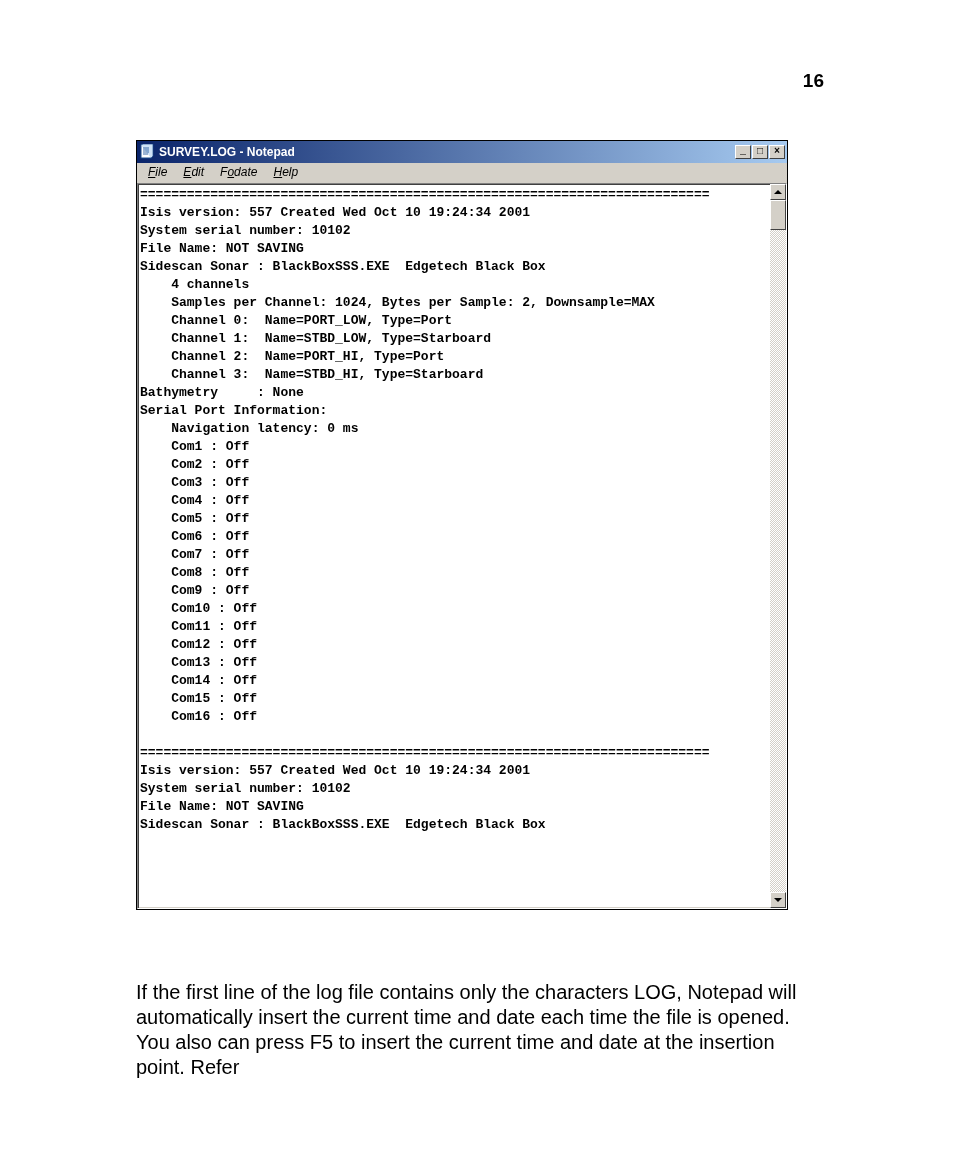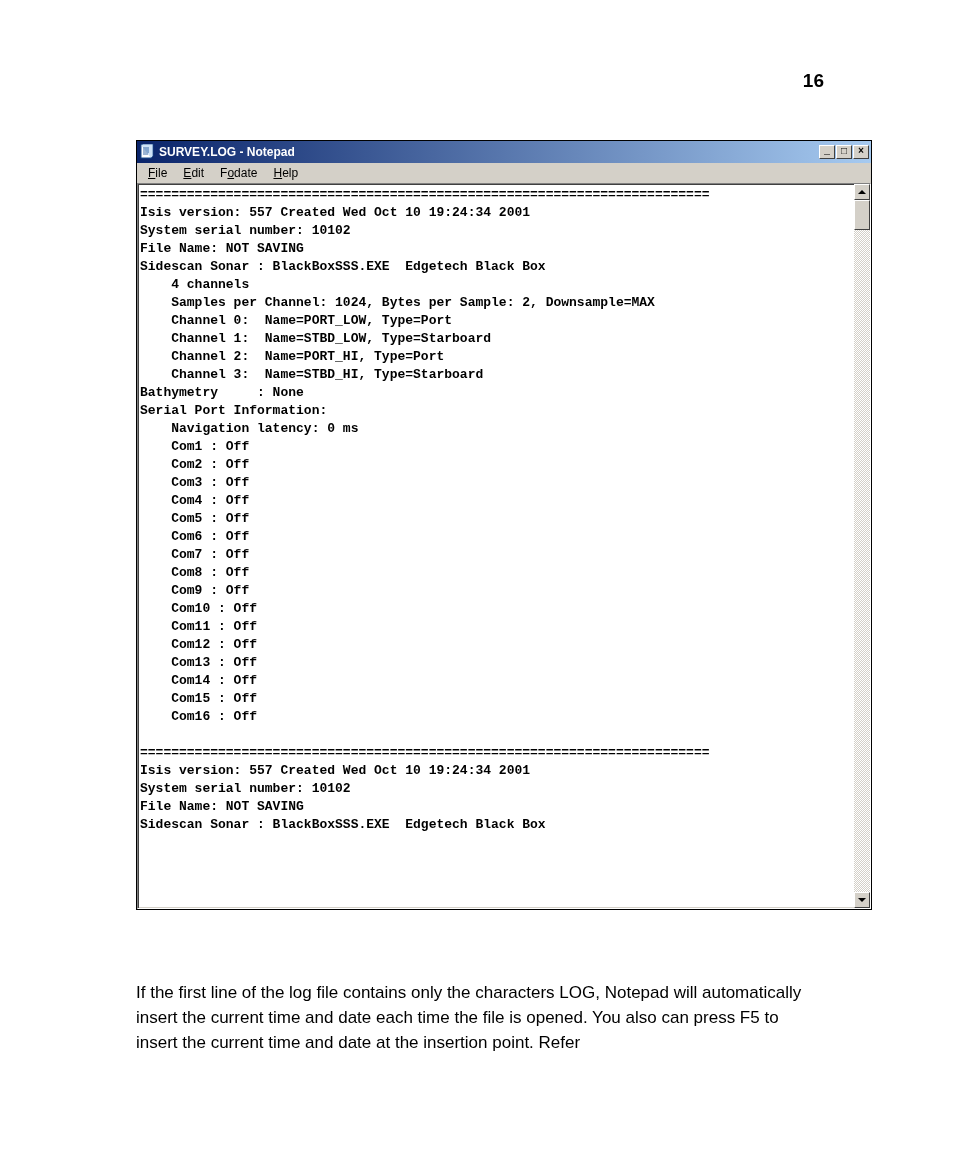--- a/index.html
+++ b/index.html
@@ -19,21 +19,21 @@
     top: 70px;
     right: 130px;
     font-size: 19px;
     color: #000;
     font-weight: bold;
   }
   .notepad-window {
     position: absolute;
     left: 136px;
     top: 140px;
-    width: 736px;
+    width: 652px;
     border: 1px solid #000;
     background: #d4d0c8;
     box-sizing: border-box;
   }
   .titlebar {
     height: 22px;
     background: linear-gradient(to right, #0a246a 0%, #a6caf0 100%);
     display: flex;
     align-items: center;
     justify-content: space-between;
@@ -64,25 +64,25 @@
     font-family: "Courier New", monospace;
     color: #000;
     margin-left: 1px;
     box-sizing: border-box;
     font-weight: bold;
   }
   .menubar {
     height: 20px;
     background: #d4d0c8;
     display: flex;
-    align-items: center;
     padding-left: 4px;
     gap: 2px;
     border-bottom: 0;
     font-family: Tahoma, Arial, sans-serif;
+    font-style: italic;
   }
   .menu-item {
     font-size: 12px;
     color: #000;
     padding: 2px 7px;
   }
   .menu-item .ul { text-decoration: underline; }
   .client-area {
     display: flex;
     background: #fff;
@@ -144,21 +144,21 @@
     border-top: 1px solid #fff;
     border-left: 1px solid #fff;
     border-right: 1px solid #404040;
     border-bottom: 1px solid #404040;
   }
   .caption {
     position: absolute;
     left: 136px;
     top: 980px;
     width: 688px;
-    font-size: 17px;
+    font-size: 20px;
     line-height: 25px;
     color: #000;
   }
 </style>
 </head>
 <body>
 
 <div class="page">
 
   <div class="page-number">16</div>

